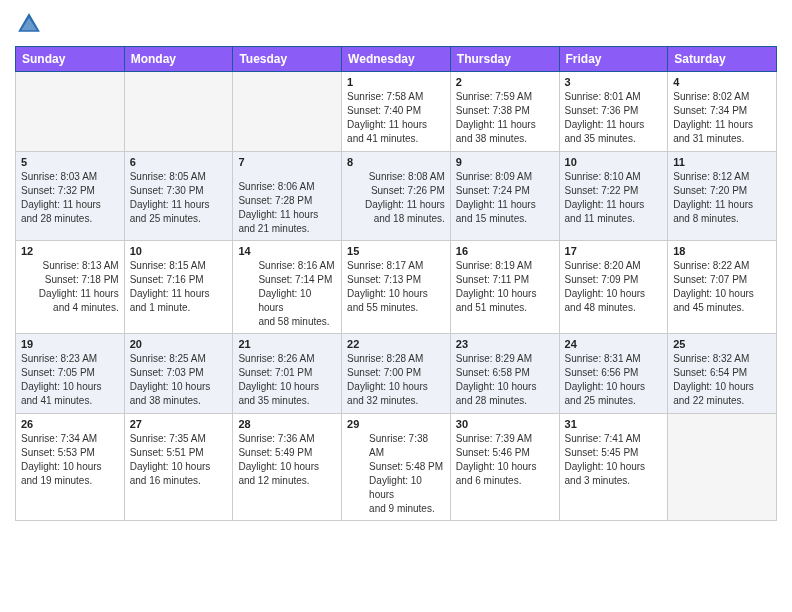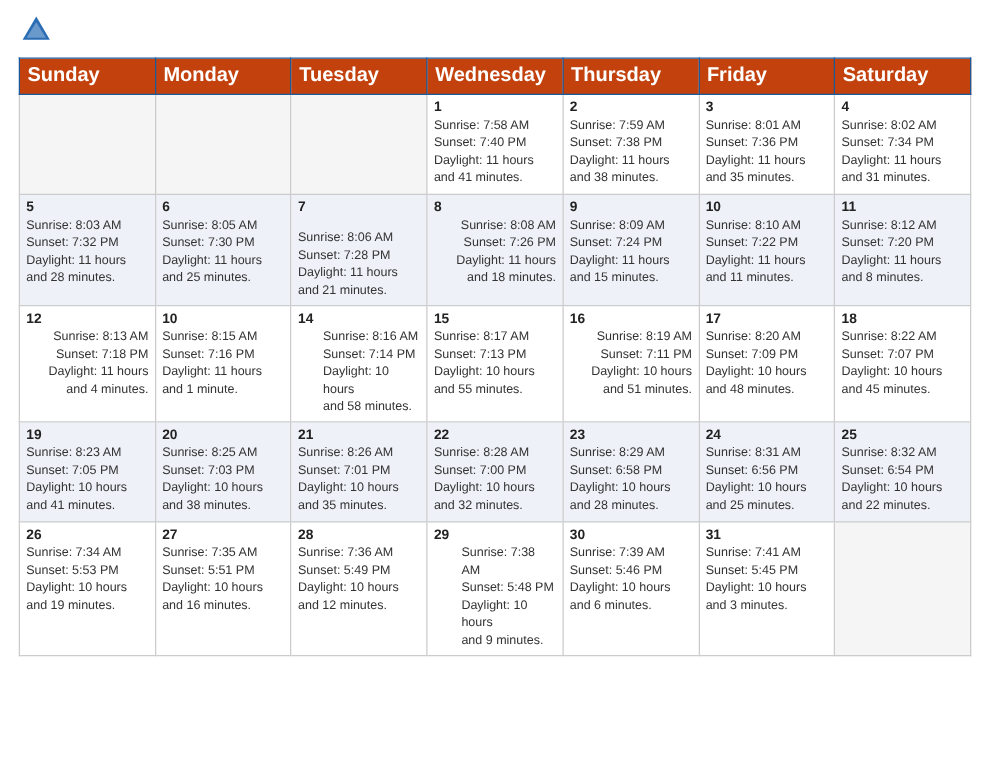--- a/index.html
+++ b/index.html
@@ -51,23 +51,23 @@
     .location {
       font-size: 13px;
       color: #444;
     }
     .calendar {
       width: 100%;
       border-collapse: collapse;
       border: 1px solid #ccc;
     }
     .calendar th {
-      background-color: #c2410c;
+      background-color: #8b5cf6;
       color: #fff;
-      font-size: 16px;
+      font-size: 12px;
       font-weight: bold;
       text-align: left;
       padding: 5px 6px;
       border: 1px solid #1a5a9a;
     }
     .calendar td {
       vertical-align: top;
       padding: 4px 5px;
       border: 1px solid #ccc;
       font-size: 9.5px;
@@ -236,21 +236,21 @@
           </td>
           <td>
             <span class="day-num">15</span>
             <div class="day-info" style="white-space: pre-line;">Sunrise: 8:17 AM
 Sunset: 7:13 PM
 Daylight: 10 hours
 and 55 minutes.</div>
           </td>
           <td>
             <span class="day-num">16</span>
-            <div class="day-info" style="white-space: pre-line; text-align: right;">Sunrise: 8:19 AM
+            <div class="day-info" style="white-space: pre-line;">Sunrise: 8:19 AM
 Sunset: 7:11 PM
 Daylight: 10 hours
 and 51 minutes.</div>
           </td>
           <td>
             <span class="day-num">17</span>
             <div class="day-info" style="white-space: pre-line;">Sunrise: 8:20 AM
 Sunset: 7:09 PM
 Daylight: 10 hours
 and 48 minutes.</div>

